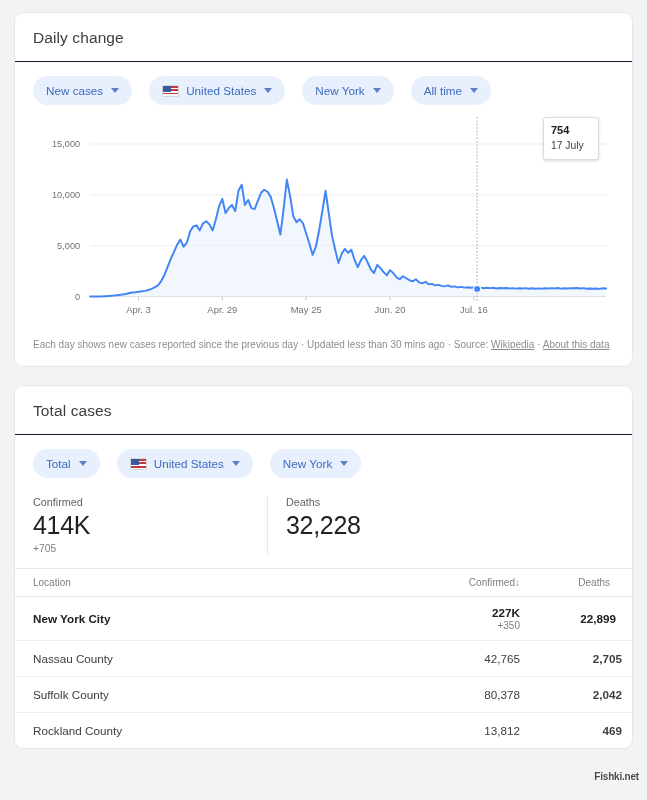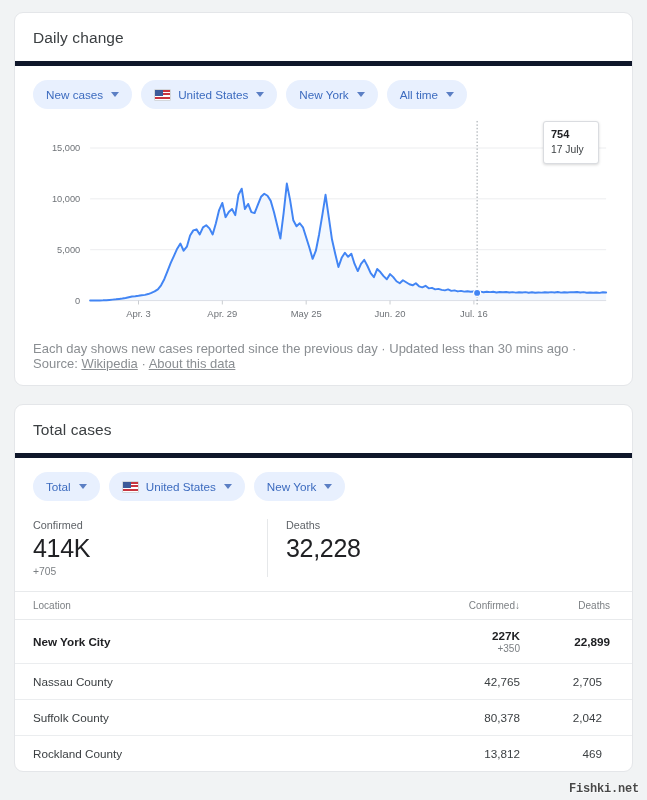--- a/index.html
+++ b/index.html
@@ -19,35 +19,35 @@
     border-radius: 9px;
     margin: 0 14px;
     overflow: hidden;
   }
 
   #daily-card { margin-top: 12px; }
   #total-card { margin-top: 18px; }
 
   .card-header {
     padding: 16px 12px 14px 18px;
-    border-bottom: 5px solid #0f172a;
+    border-bottom: 1px solid #0f172a;
   }
 
   .card-title {
     font-size: 15.5px;
     color: #3c4043;
     font-weight: 400;
     letter-spacing: .1px;
   }
 
   
   .chip-row {
     display: flex;
     align-items: center;
-    gap: 9px;
+    gap: 17px;
     padding: 14px 18px 6px 18px;
   }
 
   .chip {
     display: inline-flex;
     align-items: center;
     gap: 7px;
     background: #e8f0fe;
     color: #3c6bbf;
     border-radius: 18px;
@@ -110,21 +110,21 @@
     border-radius: 3px;
     box-shadow: 0 1px 3px rgba(0,0,0,.16);
     padding: 5px 7px 6px 7px;
     z-index: 4;
   }
   .tooltip-val { font-size: 11px; color: #202124; font-weight: 700; line-height: 15px; }
   .tooltip-date { font-size: 10.3px; color: #3c4043; line-height: 15px; }
 
   .chart-note {
     padding: 11px 18px 14px 18px;
-    font-size: 13px;
+    font-size: 10px;
     color: #8a8e92;
     line-height: 15px;
   }
   .chart-note a { color: #8a8e92; text-decoration: underline; cursor: pointer; }
 
   
   .totals {
     display: flex;
     padding: 12px 18px 14px 18px;
   }
@@ -151,32 +151,32 @@
 
   td {
     font-size: 11.7px;
     color: #3c4043;
     text-align: right;
     padding: 11px 0;
     border-bottom: 1px solid #ebedef;
     vertical-align: middle;
   }
   td.loc { text-align: left; padding-left: 18px; }
-  td.death { padding-right: 30px; }
+  td.death { padding-right: 10px; font-weight: bold; }
   tr.highlight td { font-weight: 700; color: #202124; padding: 9px 0; margin-left: 16px; }
   tr.highlight td.loc { padding-left: 18px; }
-  tr.highlight td.death { padding-right: 22px; }
+  tr.highlight td.death { padding-right: 16px; }
   .sub-delta { display: block; font-size: 10px; color: #7b7f83; font-weight: 400; margin-top: 1px; }
   tbody tr:last-child td { border-bottom: none; }
 
   .watermark {
     position: absolute;
-    right: 8px; bottom: 4px;
-    font-family: Liberation Mono, monospace;
-    font-size: 12px;
+    right: 8px; bottom: 18px;
+    font-family: Liberation Sans, sans-serif;
+    font-size: 10px;
     font-weight: 700;
     color: #3a3a3a;
     letter-spacing: -.2px;
     text-shadow: 0 0 1px rgba(255,255,255,.9), 1px 1px 0 rgba(255,255,255,.7);
     opacity: .92;
     z-index: 9;
   }
 </style>
 </head>
 <body>

